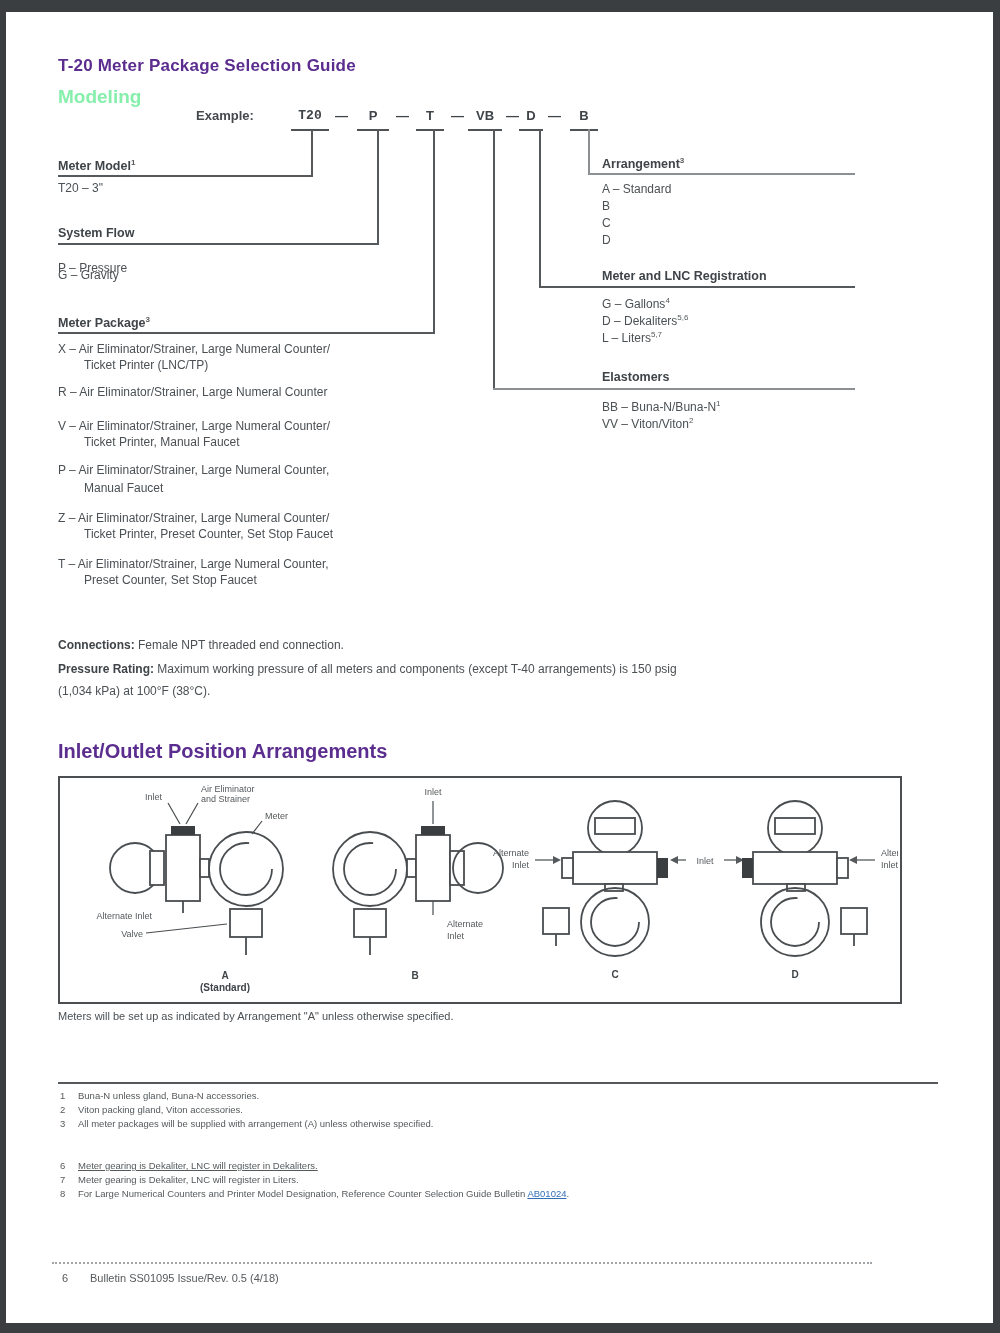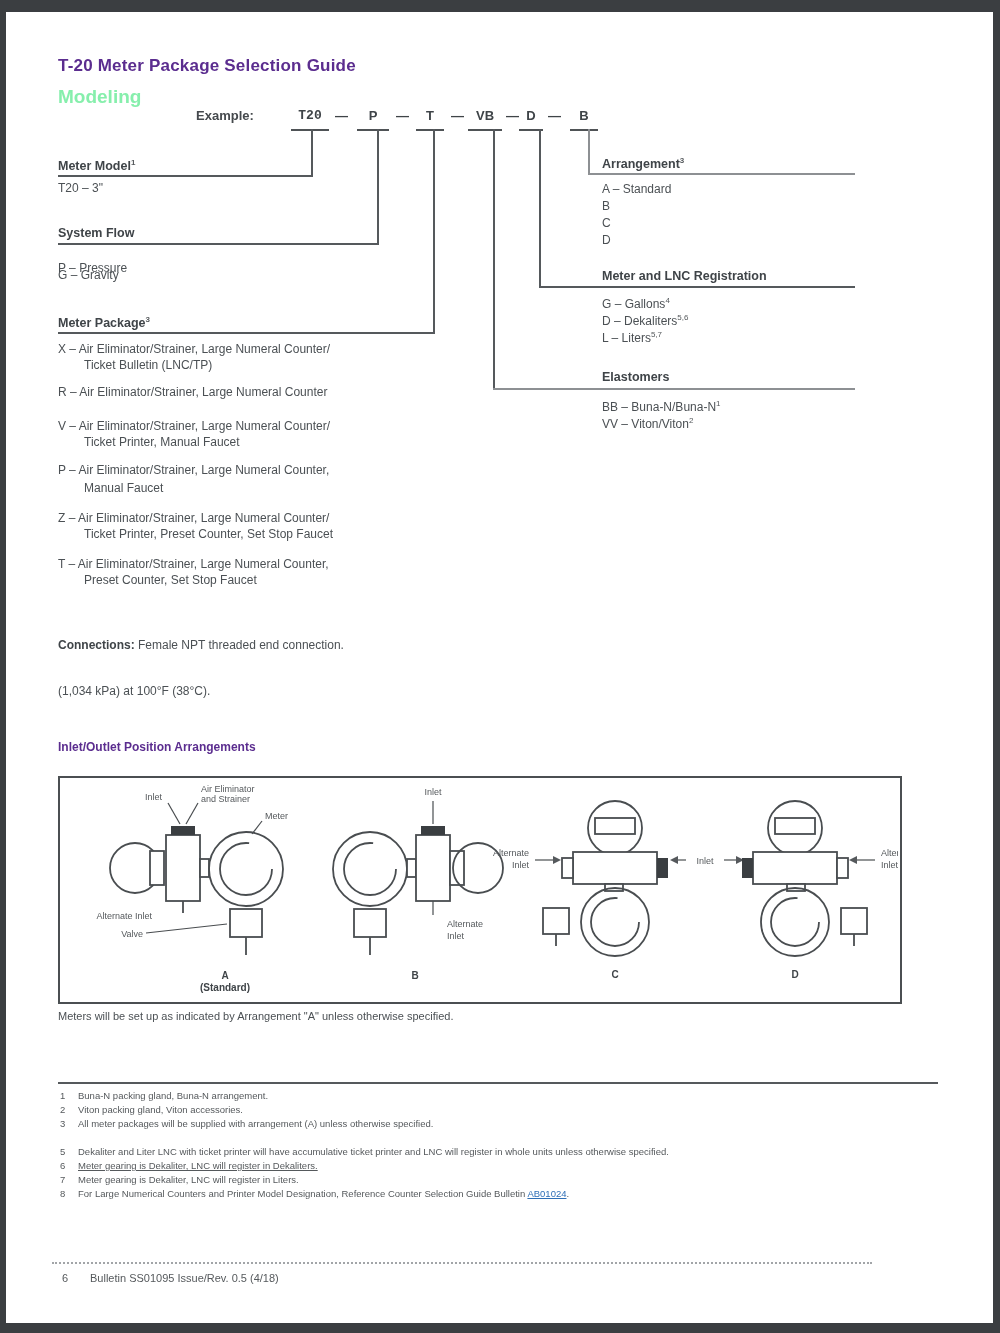--- a/index.html
+++ b/index.html
@@ -14,21 +14,21 @@
   .dash{font-size:13px;font-weight:bold;color:#3f4448;}
   .code-ul{height:2px;background:#4f5356;}
   .hline{height:2px;background:#55595c;}
   .vline{width:2px;background:#55595c;}
   .gray{background:#8d9093;}
   .sec-h{font-size:12.5px;font-weight:bold;color:#3f4448;}
   .sec-h sup, .item sup{font-size:8px;color:#55595c;}
   .item{font-size:12px;color:#4b5054;line-height:14px;white-space:nowrap;}
   .para{font-size:12px;color:#4b5054;}
   .para b{color:#3f4448;}
-  .h2{font-size:12px;font-weight:bold;color:#5b2d8f;}
+  .h2{font-size:20px;font-weight:bold;color:#5b2d8f;}
   .diagram-box{border:2px solid #4b4f52;background:#fff;}
   .caption{font-size:11px;color:#4b5054;}
   .fn-sep{height:2px;background:#55595c;}
   .fn{font-size:9.5px;color:#55595c;white-space:nowrap;}
   .fn .num{display:inline-block;width:18px;}
   .fn-link{color:#2f6fb7;text-decoration:underline;cursor:pointer;}
   .footer-line{border-top:2px dotted #a2a5a8;height:0;}
   .footer{font-size:11px;color:#55595c;}
   svg text{font-family:"Liberation Sans", sans-serif;font-size:9px;fill:#55595c;}
   svg text.letter{font-size:10px;font-weight:bold;fill:#3f4448;}
@@ -78,21 +78,21 @@
 
   <div class="abs sec-h" style="left:58px;top:158px;"><span>Meter Model</span><sup>1</sup></div>
   <div class="abs item" style="left:58px;top:181px;">T20 – 3"</div>
 
   <div class="abs sec-h" style="left:58px;top:226px;">System Flow</div>
   <div class="abs item" style="left:58px;top:251px;margin-top:10px;">P – Pressure</div>
   <div class="abs item" style="left:58px;top:268px;">G – Gravity</div>
 
   <div class="abs sec-h" style="left:58px;top:315px;"><span>Meter Package</span><sup>3</sup></div>
   <div class="abs item" style="left:58px;top:342px;">X – Air Eliminator/Strainer, Large Numeral Counter/</div>
-  <div class="abs item" style="left:84px;top:358px;">Ticket Bulletin (LNC/TP)</div>
+  <div class="abs item" style="left:84px;top:358px;">Ticket Printer (LNC/TP)</div>
   <div class="abs item" style="left:58px;top:385px;">R – Air Eliminator/Strainer, Large Numeral Counter</div>
   <div class="abs item" style="left:58px;top:419px;">V – Air Eliminator/Strainer, Large Numeral Counter/</div>
   <div class="abs item" style="left:84px;top:435px;">Ticket Printer, Manual Faucet</div>
   <div class="abs item" style="left:58px;top:463px;">P – Air Eliminator/Strainer, Large Numeral Counter,</div>
   <div class="abs item" style="left:84px;top:481px;">Manual Faucet</div>
   <div class="abs item" style="left:58px;top:511px;">Z – Air Eliminator/Strainer, Large Numeral Counter/</div>
   <div class="abs item" style="left:84px;top:527px;">Ticket Printer, Preset Counter, Set Stop Faucet</div>
   <div class="abs item" style="left:58px;top:557px;">T – Air Eliminator/Strainer, Large Numeral Counter,</div>
   <div class="abs item" style="left:84px;top:573px;">Preset Counter, Set Stop Faucet</div>
 
@@ -105,20 +105,21 @@
   <div class="abs sec-h" style="left:602px;top:269px;">Meter and LNC Registration</div>
   <div class="abs item" style="left:602px;top:294px;"><span>G – Gallons</span><sup>4</sup></div>
   <div class="abs item" style="left:602px;top:311px;"><span>D – Dekaliters</span><sup>5,6</sup></div>
   <div class="abs item" style="left:602px;top:328px;"><span>L – Liters</span><sup>5,7</sup></div>
 
   <div class="abs sec-h" style="left:602px;top:370px;">Elastomers</div>
   <div class="abs item" style="left:602px;top:397px;"><span>BB – Buna-N/Buna-N</span><sup>1</sup></div>
   <div class="abs item" style="left:602px;top:414px;"><span>VV – Viton/Viton</span><sup>2</sup></div>
 
   <div class="abs para" style="left:58px;top:638px;"><b>Connections:</b><span> Female NPT threaded end connection.</span></div>
+  <div class="abs para" style="left:58px;top:662px;"><b>Pressure Rating:</b><span> Maximum working pressure of all meters and components (except T-40 arrangements) is 150 psig</span></div>
   <div class="abs para" style="left:58px;top:684px;">(1,034 kPa) at 100°F (38°C).</div>
 
   <div class="abs h2" style="left:58px;top:740px;">Inlet/Outlet Position Arrangements</div>
 
   <div class="abs diagram-box" style="left:58px;top:776px;width:840px;height:224px;">
     <svg width="838" height="222" viewBox="0 0 838 222">
 
       <g stroke="#494d50" stroke-width="1.8" fill="none" transform="translate(50,25)">
         <circle cx="25" cy="65" r="25"></circle>
         <rect x="40" y="48" width="14" height="34" fill="#fff"></rect>
@@ -212,24 +213,23 @@
           <text x="166" y="72" text-anchor="start">Inlet</text>
           <text x="80" y="182" text-anchor="middle" class="letter">D</text>
         </g>
       </g>
     </svg>
   </div>
 
   <div class="abs caption" style="left:58px;top:1010px;">Meters will be set up as indicated by Arrangement "A" unless otherwise specified.</div>
 
   <div class="abs fn-sep" style="left:58px;top:1082px;width:880px;"></div>
-  <div class="abs fn" style="left:60px;top:1090px;"><span class="num">1</span><span>Buna-N packing gland, Buna-N arrangement.</span></div>
+  <div class="abs fn" style="left:60px;top:1090px;"><span class="num">1</span><span>Buna-N unless gland, Buna-N accessories.</span></div>
   <div class="abs fn" style="left:60px;top:1104px;"><span class="num">2</span><span>Viton packing gland, Viton accessories.</span></div>
   <div class="abs fn" style="left:60px;top:1118px;"><span class="num">3</span><span>All meter packages will be supplied with arrangement (A) unless otherwise specified.</span></div>
-  <div class="abs fn" style="left:60px;top:1146px;"><span class="num">5</span><span>Dekaliter and Liter LNC with ticket printer will have accumulative ticket printer and LNC will register in whole units unless otherwise specified.</span></div>
   <div class="abs fn" style="left:60px;top:1160px;text-decoration:underline;"><span class="num">6</span><span>Meter gearing is Dekaliter, LNC will register in Dekaliters.</span></div>
   <div class="abs fn" style="left:60px;top:1174px;"><span class="num">7</span><span>Meter gearing is Dekaliter, LNC will register in Liters.</span></div>
   <div class="abs fn" style="left:60px;top:1188px;"><span class="num">8</span><span>For Large Numerical Counters and Printer Model Designation, Reference Counter Selection Guide Bulletin </span><a class="fn-link">AB01024</a><span>.</span></div>
 
   <div class="abs footer-line" style="left:52px;top:1262px;width:820px;"></div>
   <div class="abs footer" style="left:62px;top:1272px;">6</div>
   <div class="abs footer" style="left:90px;top:1272px;">Bulletin SS01095 Issue/Rev. 0.5 (4/18)</div>
 </div>
 
 </body></html>

